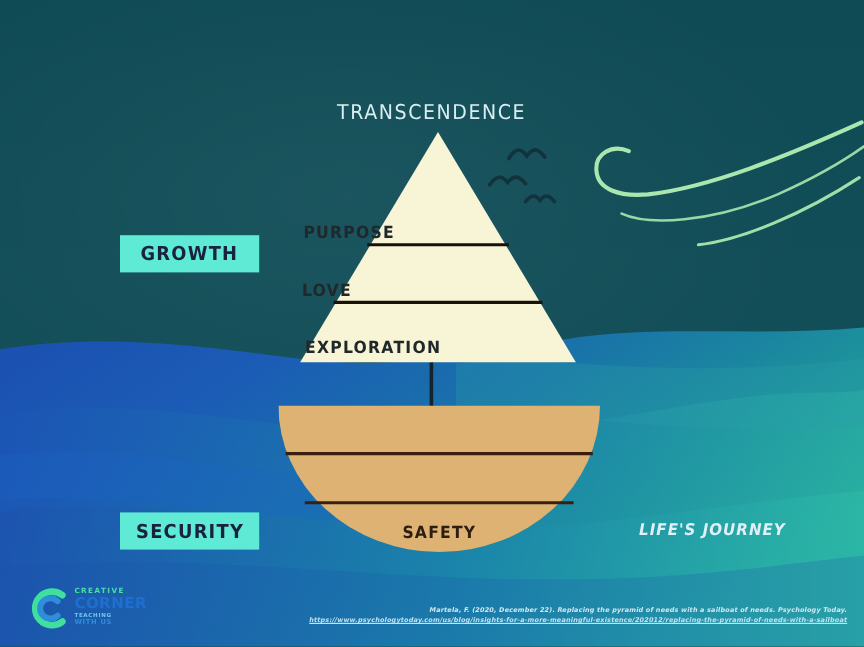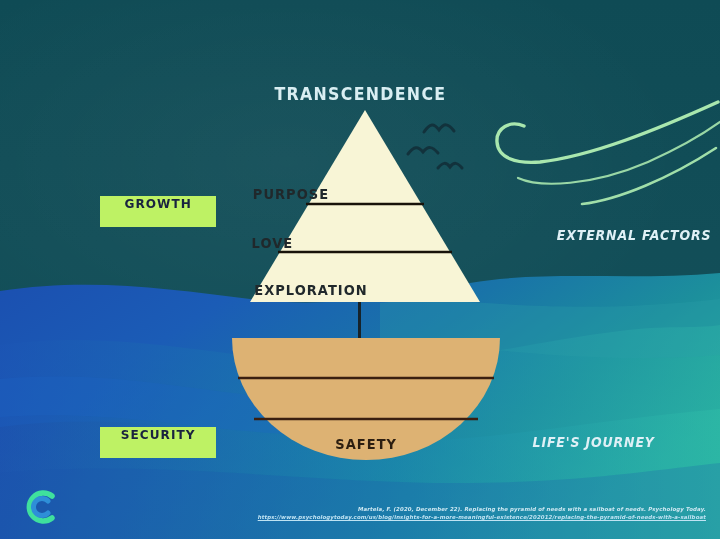--- a/index.html
+++ b/index.html
@@ -69,21 +69,21 @@
   
   .transcendence {
     position: absolute;
     left: 0;
     right: 0;
     top: 84px;
     text-align: center;
     z-index: 25;
     font-family: "DejaVu Sans", sans-serif;
     font-size: 17px;
-    font-weight: bold;
+    font-weight: normal;
     letter-spacing: 1.4px;
     color: #d9eef2;
     text-transform: uppercase;
   }
   .transcendence span { display:inline-block; transform: scaleX(0.93); }
   
   .sail-wrap {
     position: absolute;
     left: 250px;
     top: 110px;
@@ -142,29 +142,29 @@
     pointer-events: none;
   }
   .hull-label span { display:inline-block; transform: scaleX(0.93); }
   .lbl-selfesteem { top: 17px; }
   .lbl-connection { top: 58px; }
   .lbl-safety     { top: 98px; }
   
   .badge {
     position: absolute;
     display: flex;
-    align-items: flex-start;
+    align-items: center;
     justify-content: center;
     width: 116px;
     height: 31px;
-    background: #bef264;
+    background: #5eead4;
     color: #19233f;
     font-family: "DejaVu Sans", sans-serif;
     font-weight: bold;
-    font-size: 13px;
+    font-size: 16px;
     letter-spacing: 1.1px;
     text-transform: uppercase;
     z-index: 30;
   }
   .badge span { display:inline-block; transform: scaleX(0.93); }
   .badge-growth   { left: 100px; top: 196px; }
   .badge-security { left: 100px; top: 427px; }
   
   .caption {
     position: absolute;
@@ -312,30 +312,33 @@
     </div>
   </div>
 
   <div class="badge badge-growth">
     <span>GROWTH</span>
   </div>
   <div class="badge badge-security">
     <span>SECURITY</span>
   </div>
 
-  <div class="caption caption-external">
-    <span>EXTERNAL FACTORS</span>
-  </div>
   <div class="caption caption-journey">
     <span>LIFE'S JOURNEY</span>
   </div>
 
   <div class="credit credit-line1">Martela, F. (2020, December 22). Replacing the pyramid of needs with a sailboat of needs. Psychology Today.</div>
   <div class="credit credit-line2">https://www.psychologytoday.com/us/blog/insights-for-a-more-meaningful-existence/202012/replacing-the-pyramid-of-needs-with-a-sailboat</div>
 
   <div class="logo">
     <svg width="42" height="40" viewBox="0 0 42 40" style="position:absolute; left:0; top:0;">
       <path d="M34,9 A14,14 0 1 0 34,31" fill="none" stroke="#3fe09d" stroke-width="5.5" stroke-linecap="round"></path>
       <path d="M30,14 A8.5,8.5 0 1 0 30,26" fill="none" stroke="#2e8fd8" stroke-width="5" stroke-linecap="round"></path>
     </svg>
+    <div class="logo-text">
+      <div class="logo-l1">CREATIVE</div>
+      <div class="logo-l2">CORNER</div>
+      <div class="logo-l3">TEACHING</div>
+      <div class="logo-l4">WITH US</div>
+    </div>
   </div>
 
 </div>
 
 </body></html>

